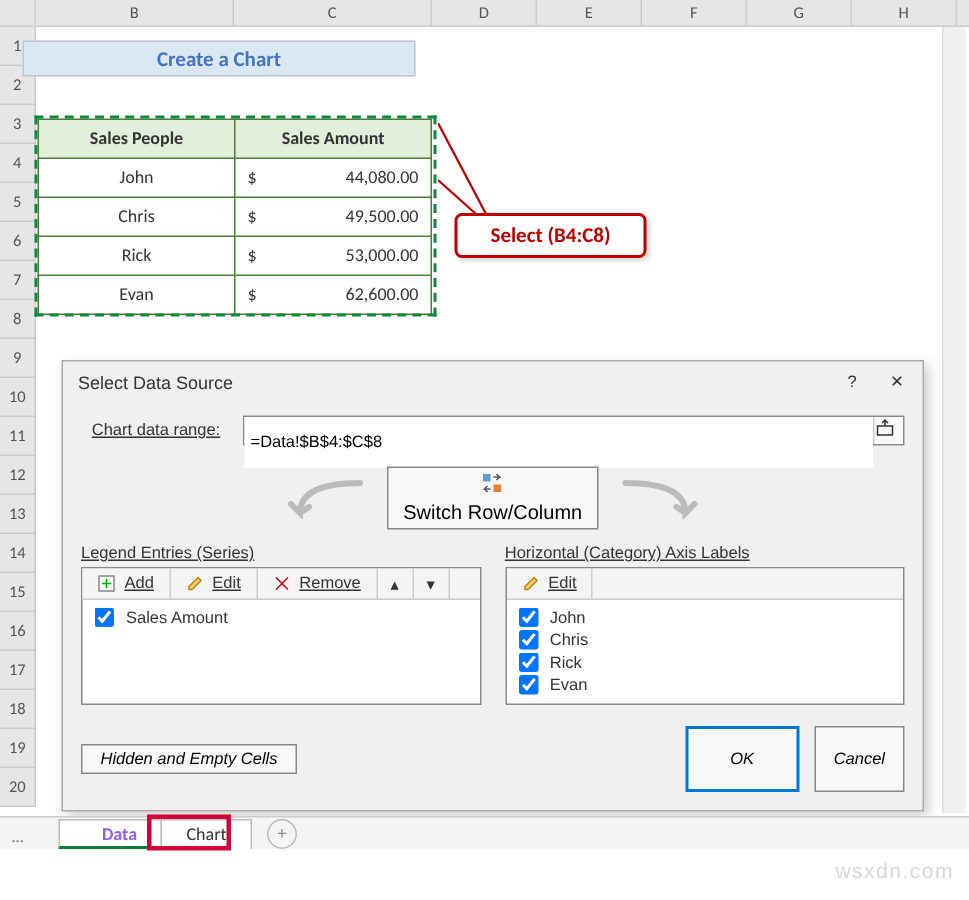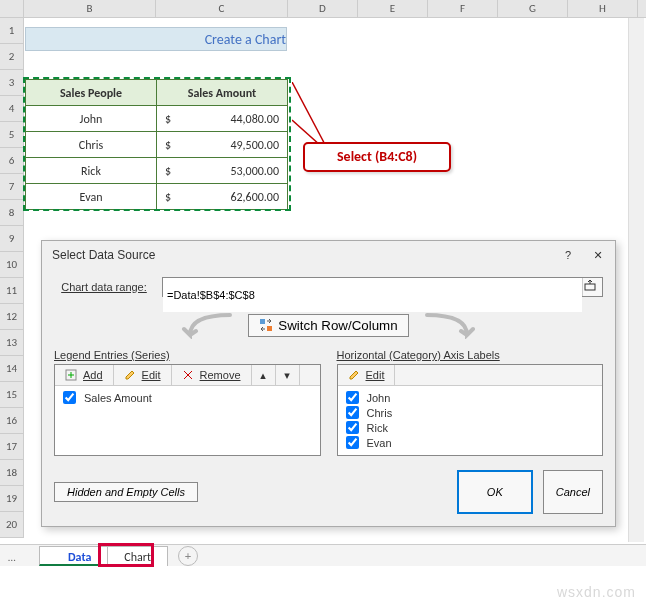--- a/index.html
+++ b/index.html
@@ -14,52 +14,52 @@
 .row-h { height: 26px; border-right: 1px solid #ccc; border-bottom: 1px solid #ccc; background: #e6e6e6; text-align: center; font-size: 11px; color: #555; line-height: 26px; }
 .cells { flex: 1; position: relative; }
 
 
 .cw-A { width: 24px; }
 .cw-B { width: 132px; }
 .cw-C { width: 132px; }
 .cw-D, .cw-E, .cw-F, .cw-G, .cw-H { width: 70px; }
 
 
-.title-cell { position: absolute; left: 25px; top: 27px; width: 262px; height: 24px; background: #d9e8f1; border: 1px solid #b7c9d6; text-align: right; color: #4472c4; font-size: 14px; font-weight: 400; line-height: 24px; }
+.title-cell { position: absolute; left: 15px; top: 27px; width: 262px; height: 24px; background: #d9e8f1; border: 1px solid #b7c9d6; text-align: center; color: #4472c4; font-size: 14px; font-weight: 700; line-height: 24px; }
 
 
 .data-table { position: absolute; left: 25px; top: 79px; }
 .data-table table { border-collapse: collapse; }
 .data-table th { background: #e2efda; border: 1px solid #4a7c37; width: 131px; height: 26px; font-weight: bold; font-size: 12px; }
 .data-table td { border: 1px solid #4a7c37; width: 131px; height: 26px; text-align: center; font-size: 12px; }
 .amt-cell { display: flex; justify-content: space-between; padding: 0 8px; align-items: center; height: 100%; }
 
 
 .selection-ants { position: absolute; left: 23px; top: 77px; width: 268px; height: 134px; border: 2px dashed #0b8a3a; pointer-events: none; }
 
 
 .callout-lines { position: absolute; left: 292px; top: 82px; width: 40px; height: 90px; pointer-events: none; }
-.callout { position: absolute; left: 303px; top: 142px; width: 148px; height: 30px; border: 2px solid #c00000; border-radius: 5px; background: #fff; color: #c00000; font-weight: bold; font-size: 14px; text-align: center; line-height: 26px; box-shadow: 2px 2px 3px rgba(0,0,0,0.15); }
+.callout { position: absolute; left: 303px; top: 142px; width: 128px; height: 30px; border: 2px solid #c00000; border-radius: 5px; background: #fff; color: #c00000; font-weight: bold; font-size: 14px; text-align: center; line-height: 26px; box-shadow: 2px 2px 3px rgba(0,0,0,0.15); }
 
 
 .dialog { position: absolute; left: 41px; top: 240px; width: 575px; background: #f0f0f0; border: 1px solid #aaa; box-shadow: 3px 3px 8px rgba(0,0,0,0.2); font-family: "Segoe UI", sans-serif; font-size: 11px; }
 .dlg-title { height: 28px; display: flex; align-items: center; padding: 0 10px; position: relative; }
 .dlg-title span { font-size: 12px; }
 .dlg-title .dlg-ctrls { position: absolute; right: 6px; top: 4px; display: flex; gap: 8px; }
 .dlg-ctrls div { width: 22px; height: 20px; text-align: center; line-height: 20px; cursor: pointer; }
 .dlg-body { padding: 8px 12px 12px; }
 .range-row { display: flex; align-items: center; gap: 8px; margin-bottom: 14px; }
 .range-row label { text-decoration: underline; width: 100px; text-align: center; }
 .range-input { flex: 1; display: flex; border: 1px solid #888; background: #fff; height: 20px; }
 .range-input input { flex: 1; border: none; padding: 17px 4px; font: inherit; outline: none; }
 .range-btn { width: 20px; border-left: 1px solid #ccc; background: #f8f8f8; text-align: center; font-size: 11px; cursor: pointer; line-height: 17px; }
 
 .switch-row { display: flex; align-items: center; justify-content: center; gap: 12px; margin-bottom: 10px; }
 .swoosh { width: 56px; height: 28px; }
-.switch-btn { border: 1px solid #888; background: #f8f8f8; padding: 3px 10px; display: flex; align-items: center; gap: 5px; cursor: pointer; }
+.switch-btn { border: 1px solid #888; background: #f8f8f8; padding: 3px 10px; display: flex; align-items: center; gap: 5px; cursor: pointer; flex-direction: column; }
 .btn-icon { width: 14px; height: 14px; display: inline-flex; align-items: center; }
 
 .columns { display: flex; gap: 16px; }
 .col-box { flex: 1; }
 .col-box-lbl { text-decoration: underline; font-size: 11px; margin-bottom: 3px; display: block; }
 .list-box { border: 1px solid #888; background: #fff; height: 92px; display: flex; flex-direction: column; }
 .toolbar { display: flex; border-bottom: 1px solid #ccc; background: #f4f4f4; }
 .tb-btn { border-right: 1px solid #ccc; padding: 3px 10px; display: flex; align-items: center; gap: 4px; cursor: pointer; min-width: 50px; justify-content: center; }
 .tb-btn.sq { min-width: 24px; padding: 3px 6px; }
 .tb-btn span.u { text-decoration: underline; }
@@ -68,25 +68,25 @@
 .list-items input { margin-left: 2px; }
 
 .dlg-footer { display: flex; justify-content: space-between; margin-top: 14px; align-items: center; font-style: italic; }
 .flat-btn { border: 1px solid #888; background: #f8f8f8; padding: 3px 12px; cursor: pointer; font: inherit; }
 .flat-btn.primary { border: 2px solid #0078d7; padding: 14px 28px; }
 
 
 .tabbar { position: absolute; left: 0; right: 0; bottom: 34px; height: 22px; border-top: 1px solid #ccc; background: #f4f4f4; display: flex; align-items: flex-end; padding-left: 40px; gap: 0; }
 .tabnav { position: absolute; left: 8px; bottom: 2px; font-size: 11px; color: #666; }
 .sheet-tab { padding: 2px 16px; border: 1px solid #bbb; border-bottom: none; background: #fff; font-size: 12px; border-radius: 0 0 0 0; position: relative; margin-left: -1px; height: 20px; line-height: 16px; }
-.sheet-tab.active { color: #1d4ed8; font-weight: bold; border-bottom: 2px solid #107c41; padding-left: 28px; }
+.sheet-tab.active { color: #8b5cf6; font-weight: bold; border-bottom: 2px solid #107c41; padding-left: 28px; }
 .red-box { position: absolute; border: 3px solid #d4003b; left: 98px; bottom: 33px; width: 56px; height: 24px; pointer-events:none; }
 .add-tab { width: 20px; height: 20px; border: 1px solid #bbb; border-radius: 50%; text-align: center; line-height: 18px; margin-left: 10px; color: #888; cursor: pointer; }
 
-.watermark { position: absolute; right: 10px; bottom: 0; font-size: 14px; color: #d8d8d8; font-family: Arial; letter-spacing: 1px; }
+.watermark { position: absolute; right: 10px; bottom: 12px; font-size: 14px; color: #d8d8d8; font-family: Arial; letter-spacing: 1px; }
 .scroll-right { position: absolute; right: 2px; top: 18px; width: 16px; bottom: 58px; background: #f0f0f0; border-left: 1px solid #ddd; }
 
 svg { display: block; }
 </style>
 </head>
 <body>
 
 <div class="sheet">
   <div class="col-headers">
     <div class="col-h cw-A"></div>

